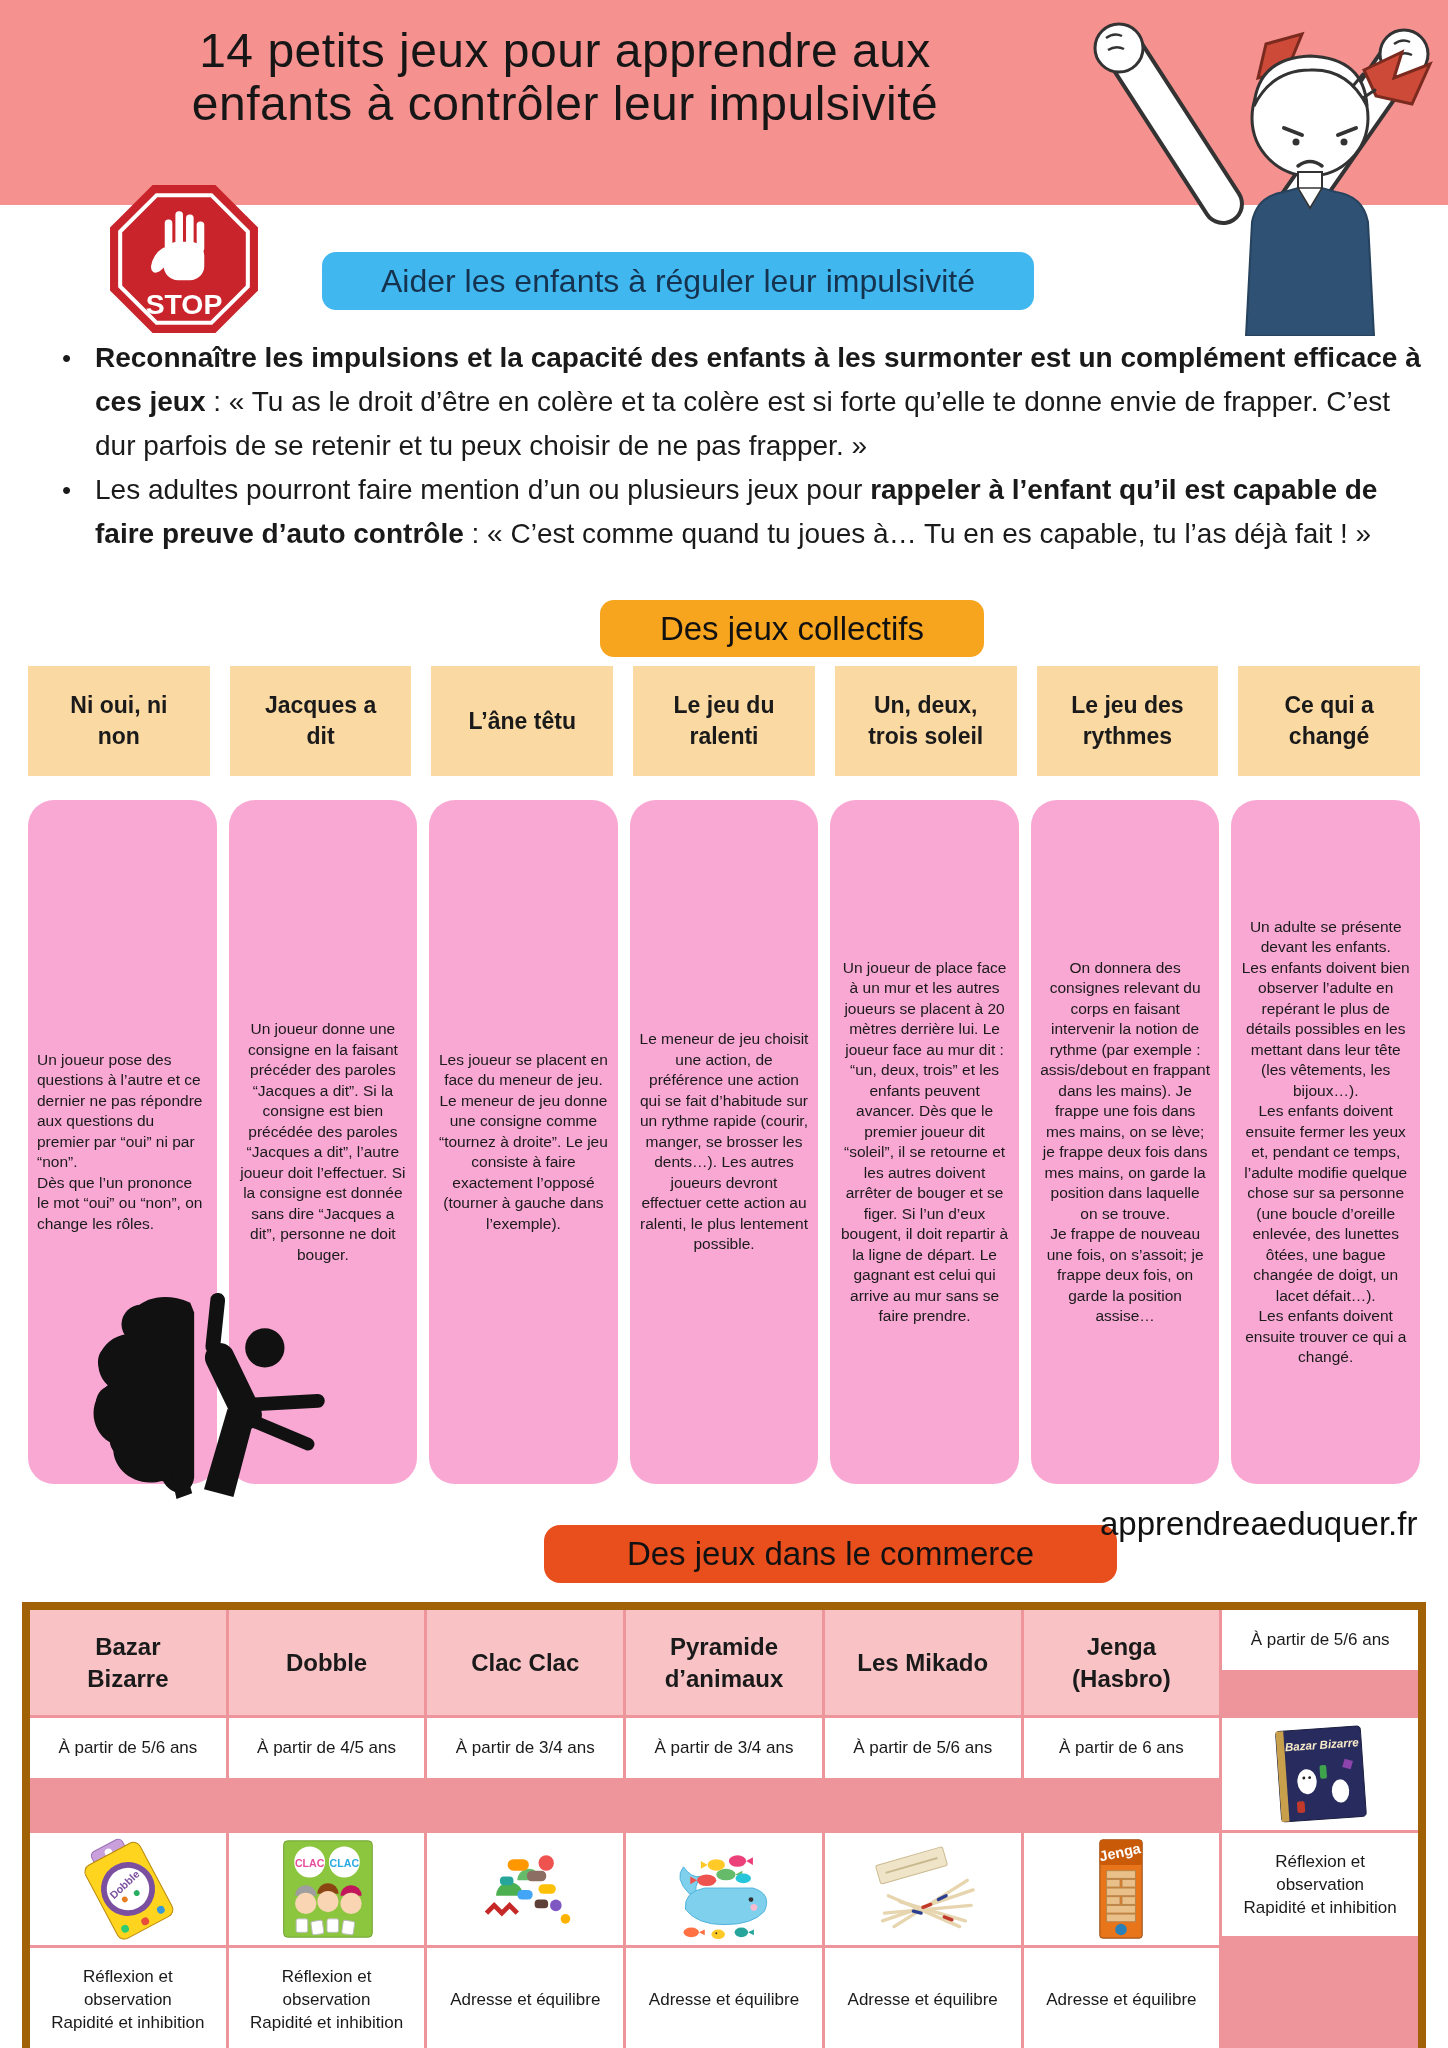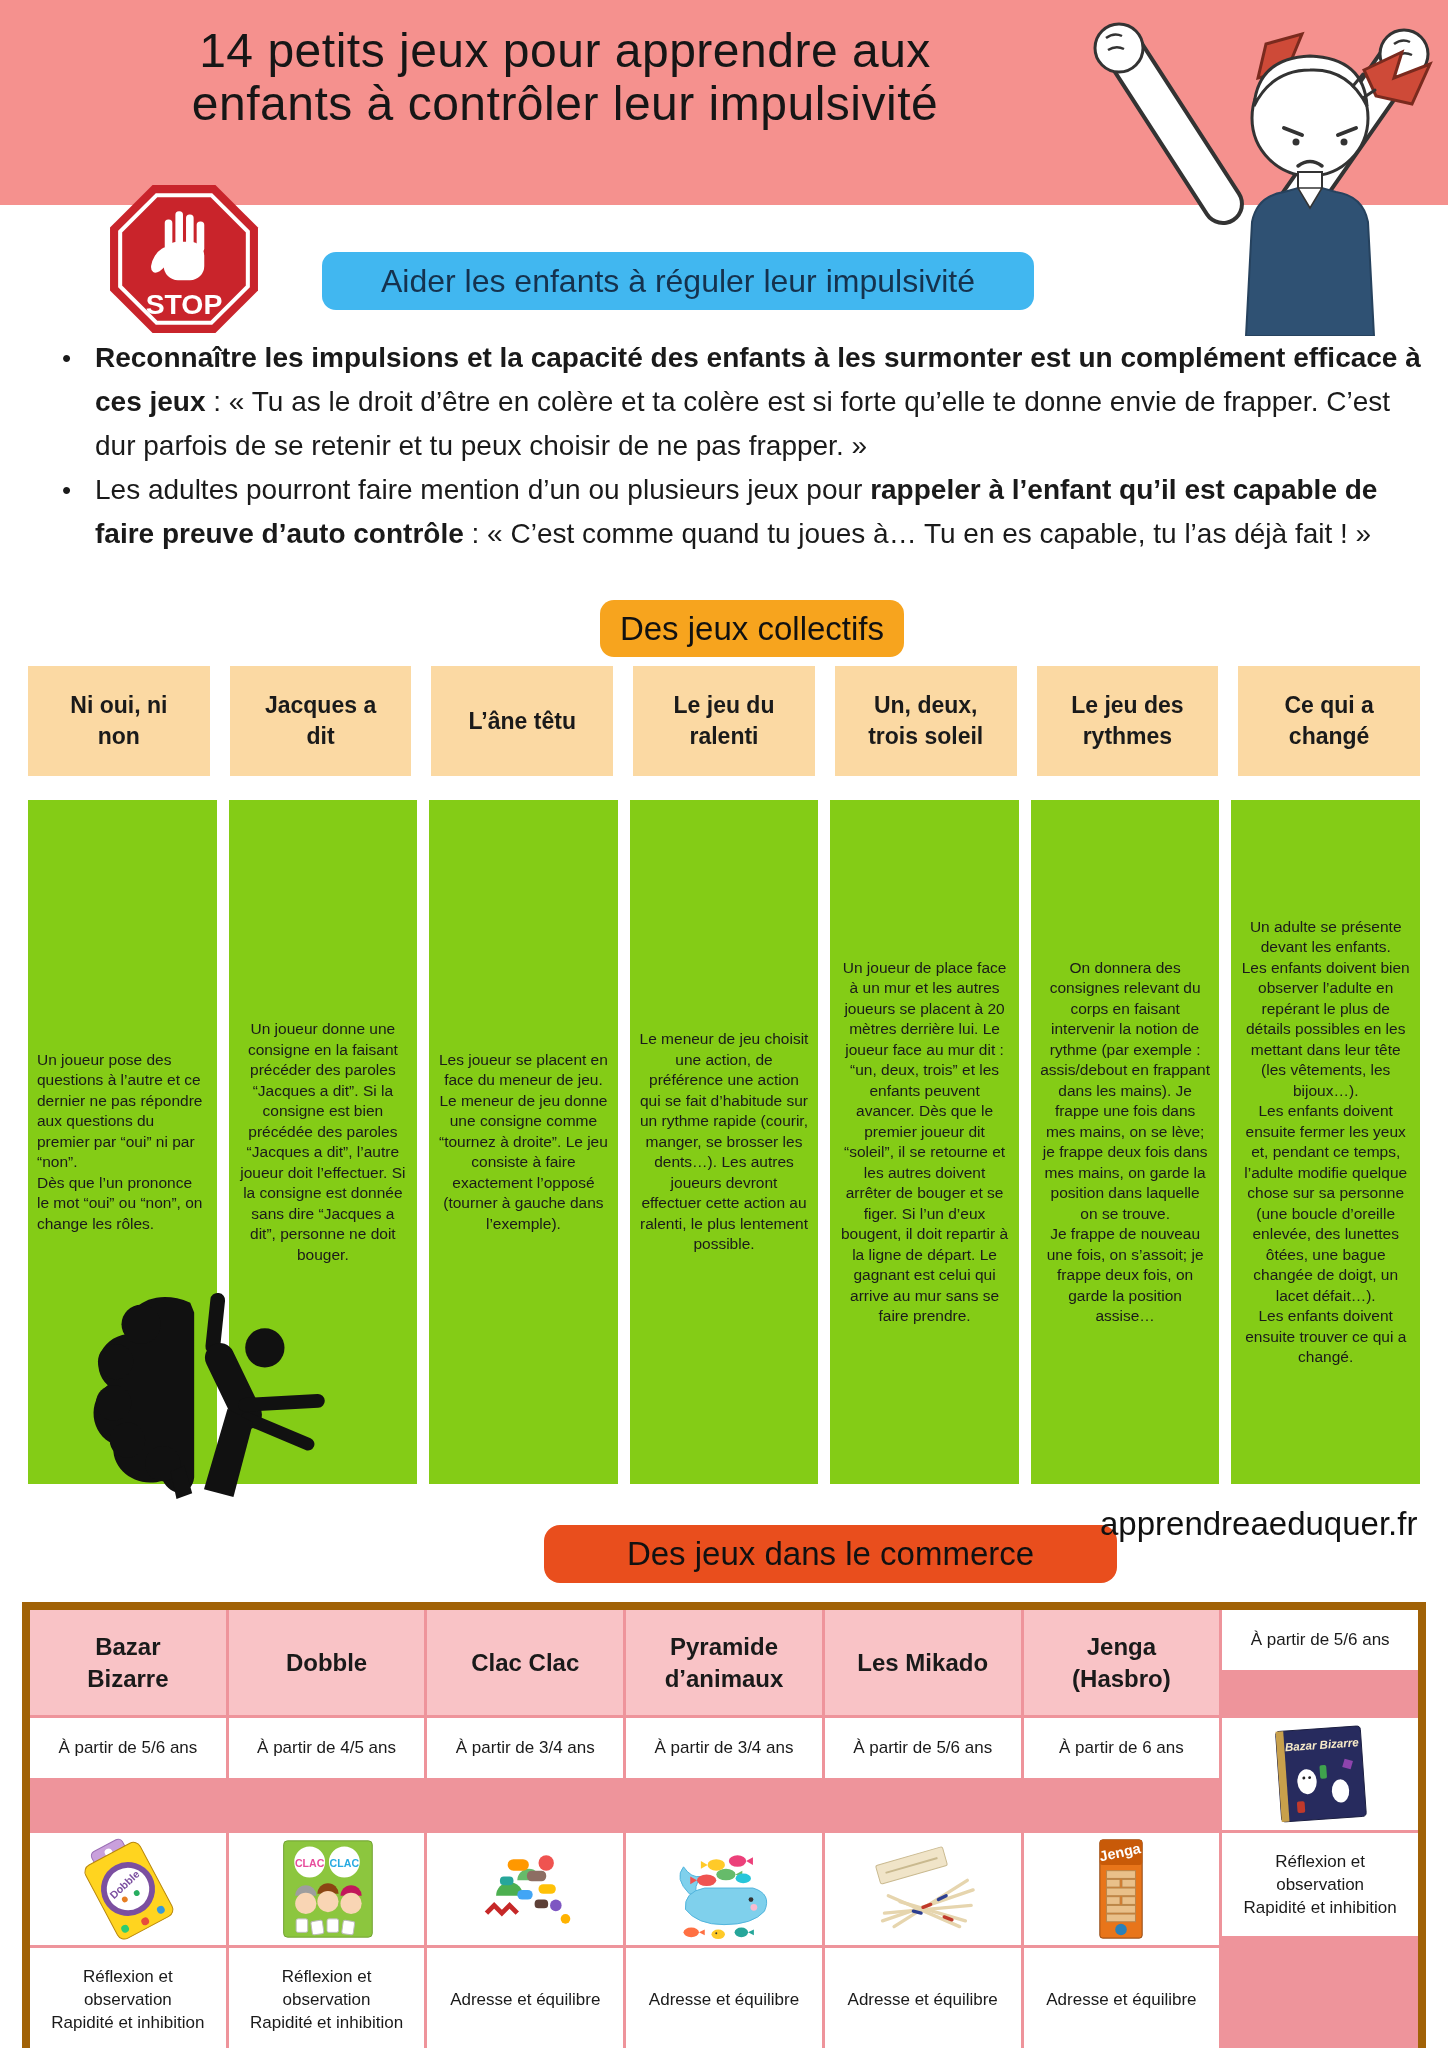--- a/index.html
+++ b/index.html
@@ -18,30 +18,30 @@
     border-radius:14px;display:flex;align-items:center;justify-content:center;
     font-size:32px;color:#15324E;font-weight:500;}
 
   
   .intro{position:absolute;top:336px;left:48px;width:1382px;font-size:28px;line-height:44px;}
   .intro ul{margin:0;padding:0;list-style:none;}
   .intro li{position:relative;padding-left:47px;}
   .intro li::before{content:"\2022";position:absolute;left:14px;top:0;font-size:26px;}
 
   
-  .orange-banner{position:absolute;top:600px;left:600px;width:304px;height:57px;background:#F7A41E;
+  .orange-banner{position:absolute;top:600px;left:600px;width:384px;height:57px;background:#F7A41E;
     border-radius:14px;display:flex;align-items:center;justify-content:center;font-size:33px;color:#111;}
   .col-heads{position:absolute;top:666px;left:28px;width:1392px;height:110px;
     display:grid;grid-template-columns:repeat(7,1fr);gap:20px;}
   .col-head{background:#FBD9A3;display:flex;align-items:center;justify-content:center;
     text-align:center;font-weight:bold;font-size:23px;line-height:31px;}
   .col-bodies{position:absolute;top:800px;left:28px;width:1392px;height:684px;
     display:grid;grid-template-columns:repeat(7,1fr);gap:12px;}
-  .col-body{background:#84cc16;display:flex;align-items:center;justify-content:center;
-    text-align:center;font-size:15.5px;line-height:20.5px;padding:0 9px;box-sizing:border-box;}
+  .col-body{background:#f9a8d4;display:flex;align-items:center;justify-content:center;
+    text-align:center;font-size:15.5px;line-height:20.5px;padding:0 9px;box-sizing:border-box;border-radius:26px;}
   .col-body.left{text-align:left;}
   .brain-logo{position:absolute;top:1285px;left:80px;width:246px;height:216px;}
 
   
   .red-banner{position:absolute;top:1525px;left:500px;width:573px;height:58px;background:#E94E1D;
     border-radius:16px;display:flex;align-items:center;justify-content:center;font-size:33px;color:#111;margin-left:44px;}
   .site-name{position:absolute;top:1505px;left:1100px;width:345px;font-size:33px;color:#111;}
 
   .ctable{position:absolute;top:1602px;left:22px;width:1404px;
     display:grid;grid-template-columns:repeat(7,1fr);gap:3px;

